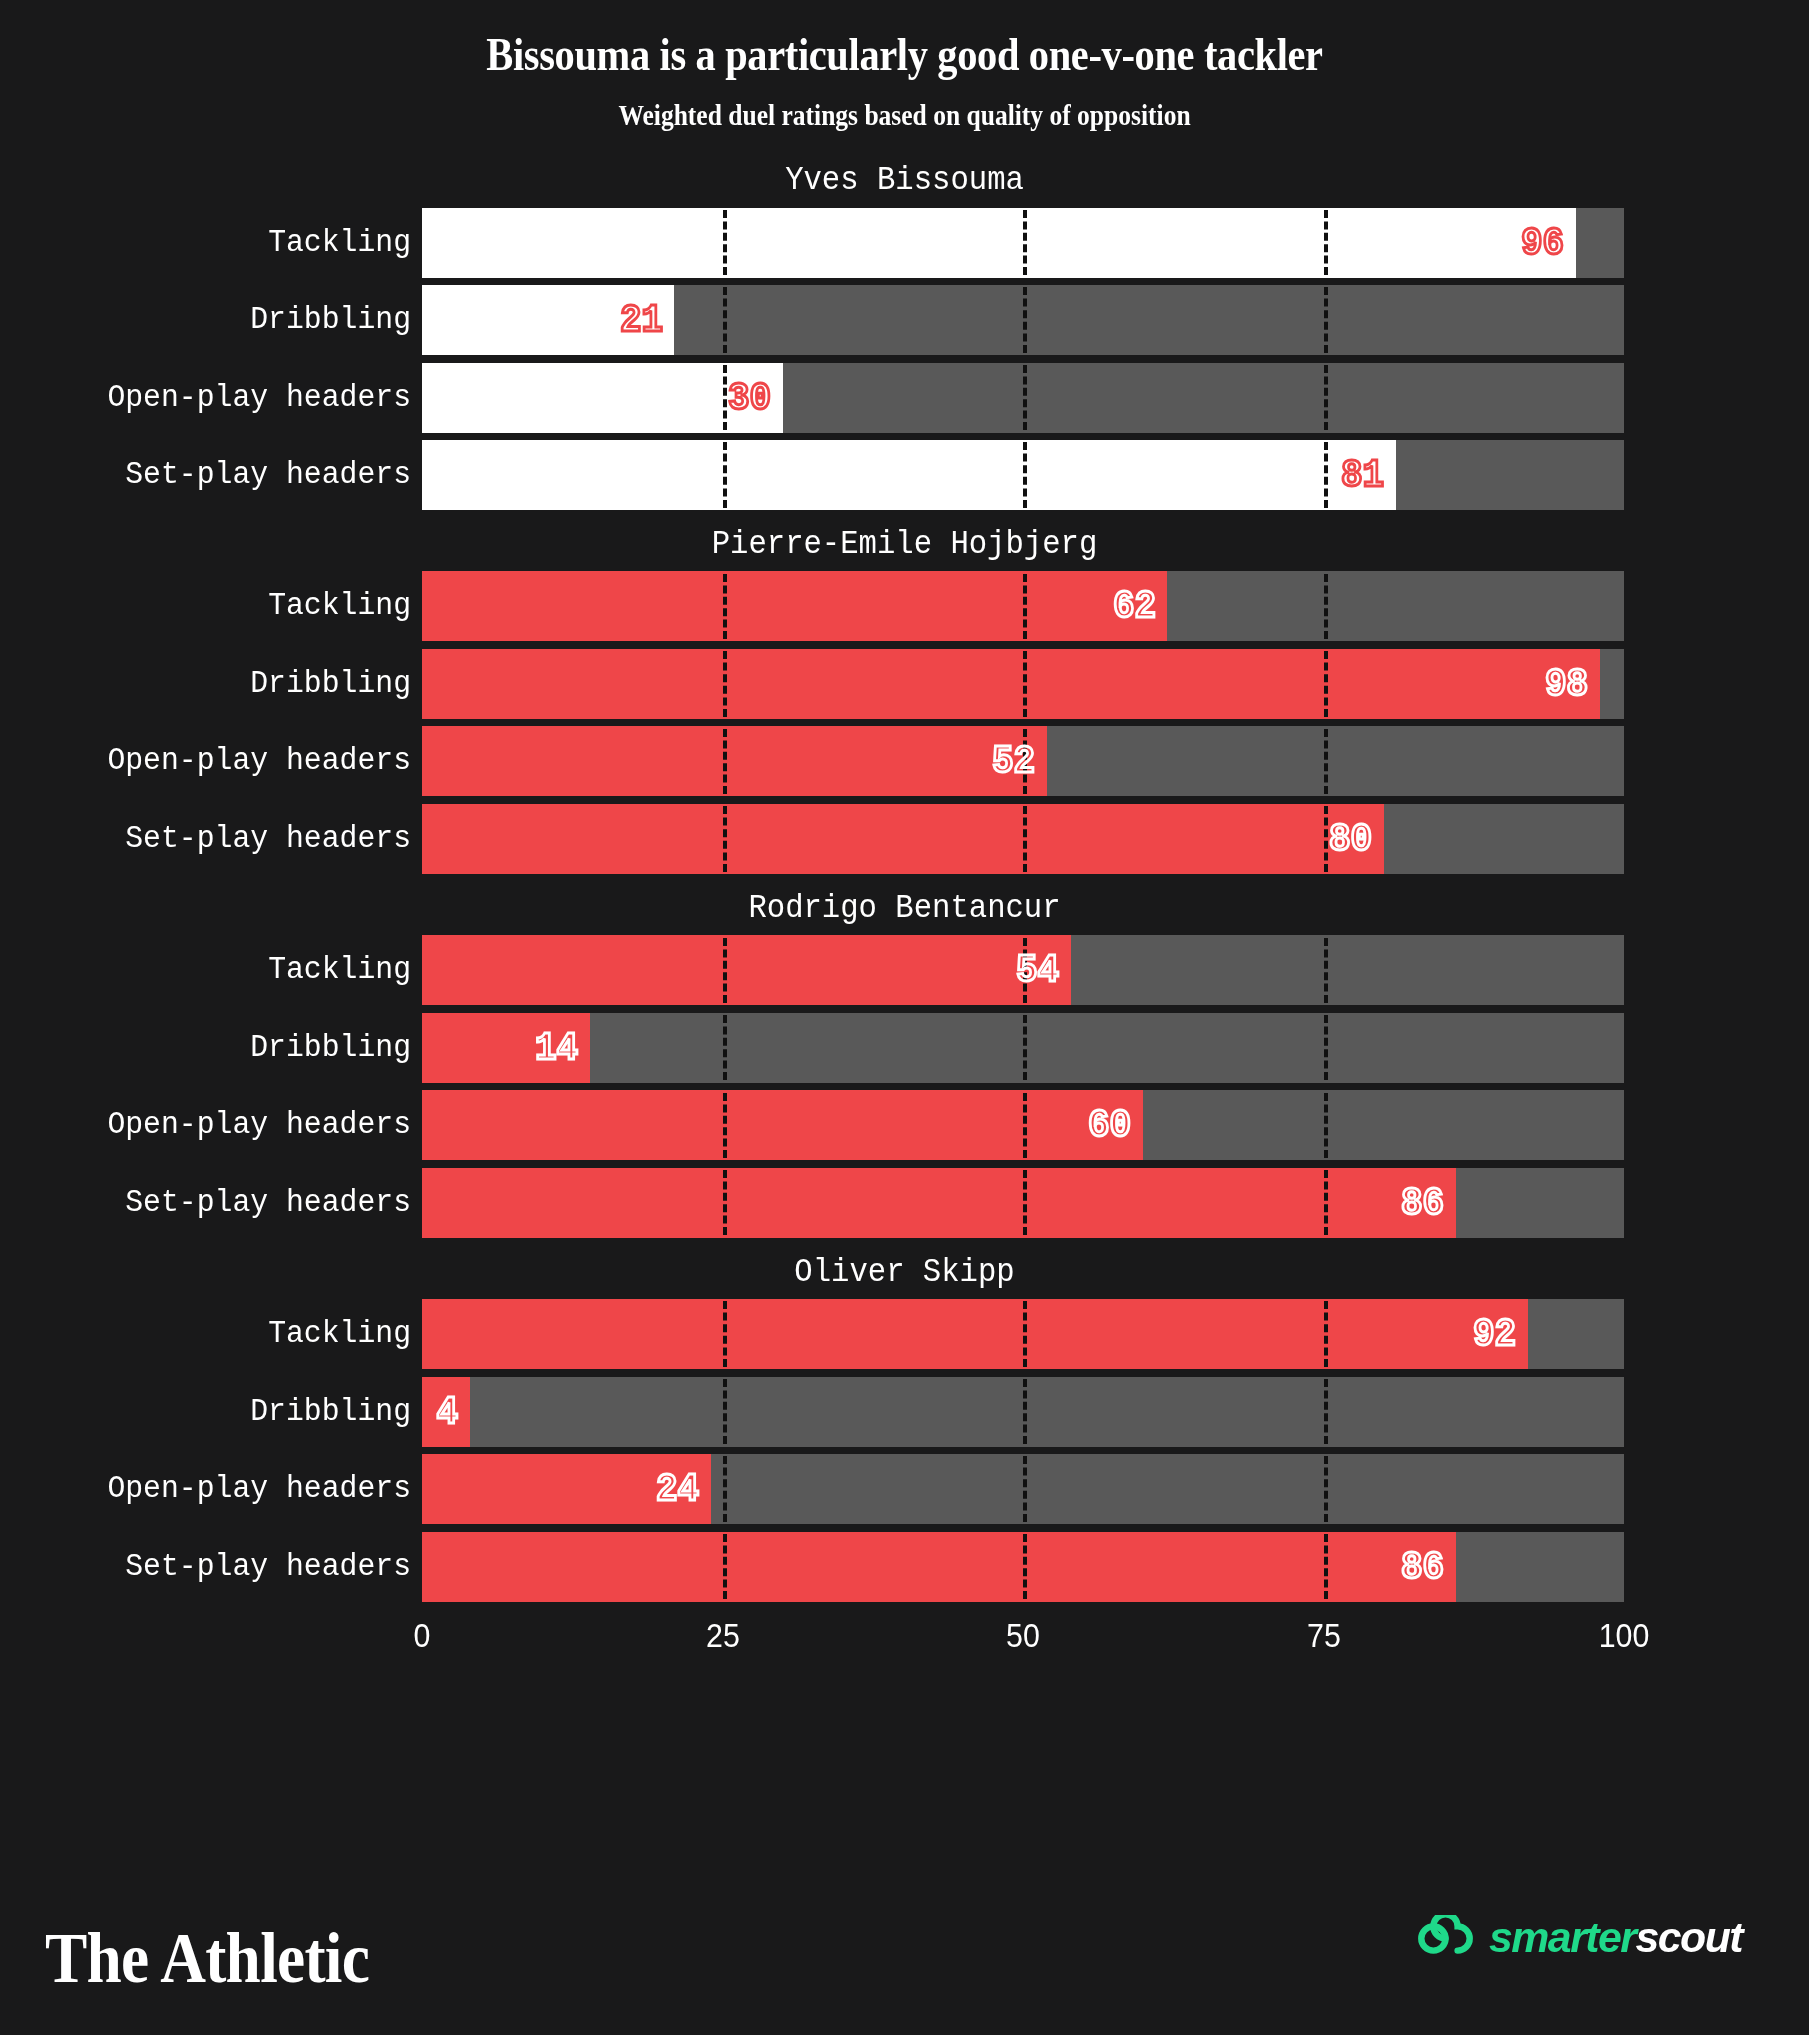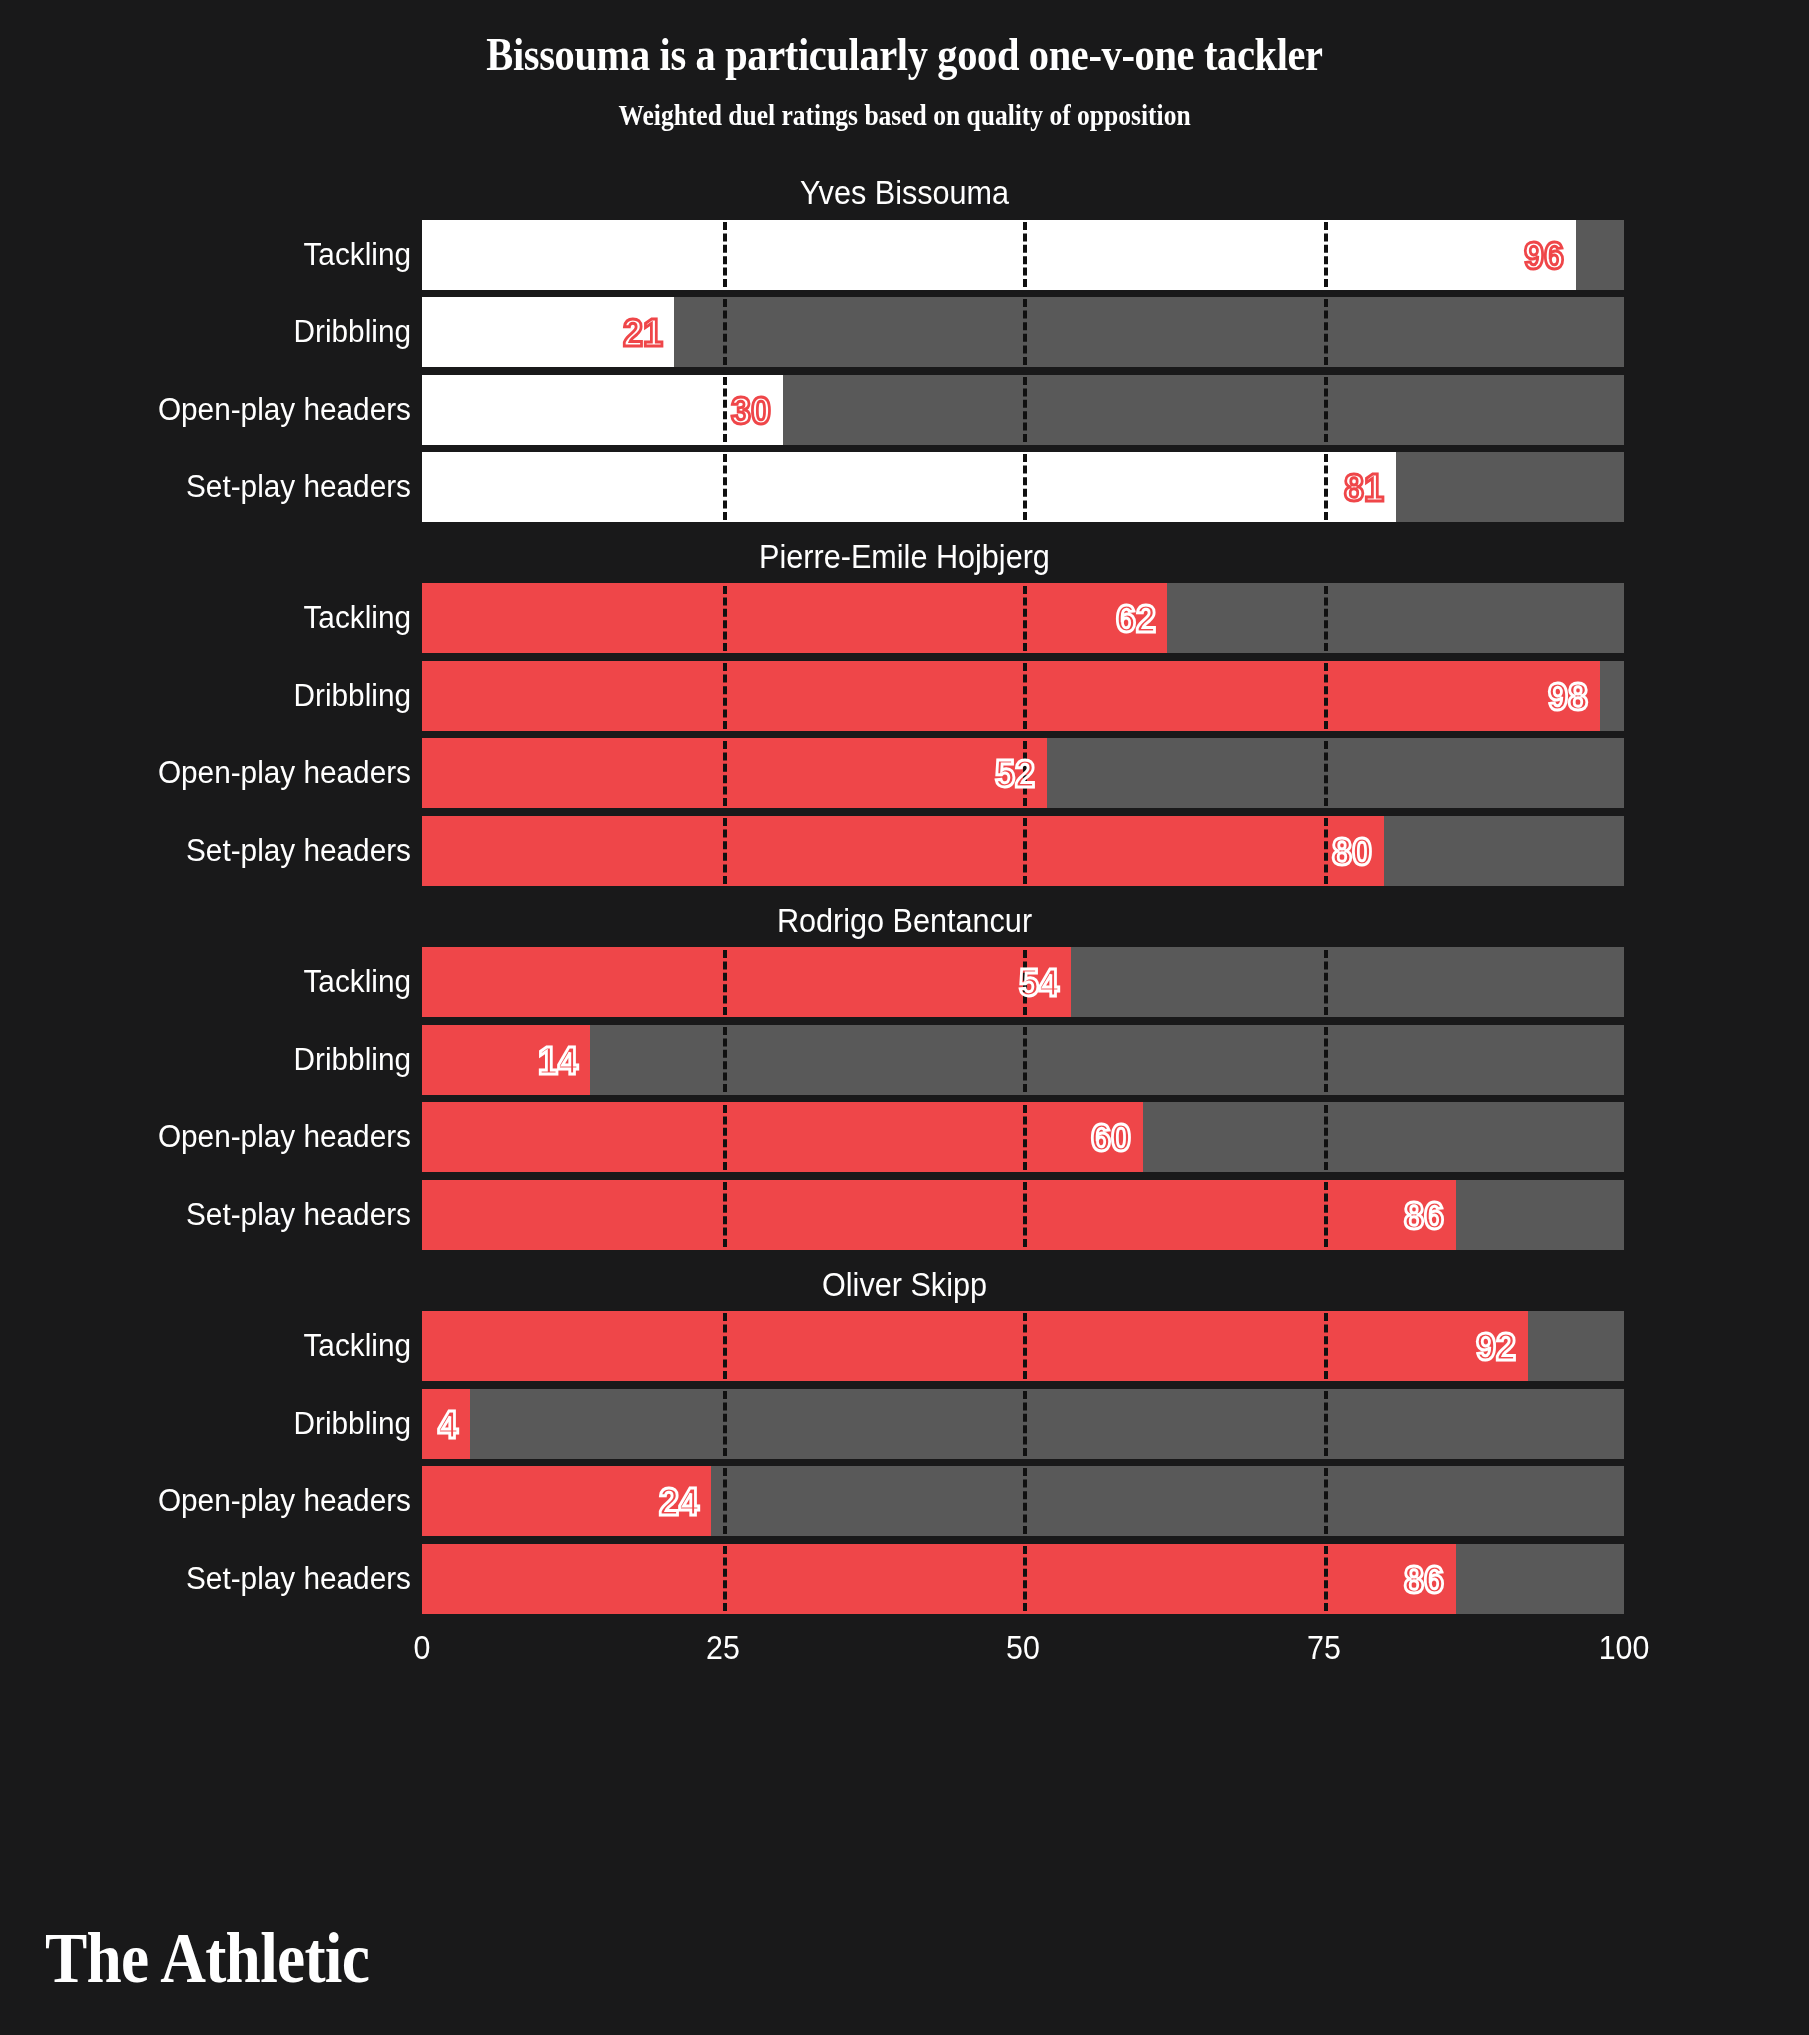--- a/index.html
+++ b/index.html
@@ -38,21 +38,22 @@
     font-size: 29px;
     color: #ffffff;
     transform: scaleX(0.88);
     transform-origin: center;
     margin: 19.6px 0 0 0;
     white-space: nowrap;
   }
 
   
   .panels {
-    margin-top: 38px;
+    margin-top: 26px;
+    font-family: Liberation Mono, monospace;
   }
   .panel {
     position: relative;
   }
   .panel-title {
     text-align: center;
     font-size: 34px;
     color: #ffffff;
     font-weight: 400;
     transform: scaleX(0.90);
@@ -422,14 +423,21 @@
 <div class="xaxis" id="xaxis">
     <div class="xtick" style="left: 422px;">0</div>
     <div class="xtick" style="left: 723px;">25</div>
     <div class="xtick" style="left: 1023px;">50</div>
     <div class="xtick" style="left: 1324px;">75</div>
     <div class="xtick" style="left: 1624px;">100</div>
   </div>
 
 <div class="footer">
   <div class="athletic-logo">The Athletic</div>
+  <div class="ss-logo">
+    <svg class="ss-mark" viewBox="0 0 78 62">
+      <path d="M39 31 A16 16 0 1 0 23 47 A16 16 0 1 0 23 15" fill="none" stroke="#1fd98a" stroke-width="8.5" stroke-linecap="round"></path>
+      <path d="M39 31 A16 16 0 1 1 55 15 A16 16 0 1 1 55 47" fill="none" stroke="#1fd98a" stroke-width="8.5" stroke-linecap="round"></path>
+    </svg>
+    <div class="ss-word"><span class="ss-a">smarter</span><span class="ss-b">scout</span></div>
+  </div>
 </div>
 
 
 </body></html>

